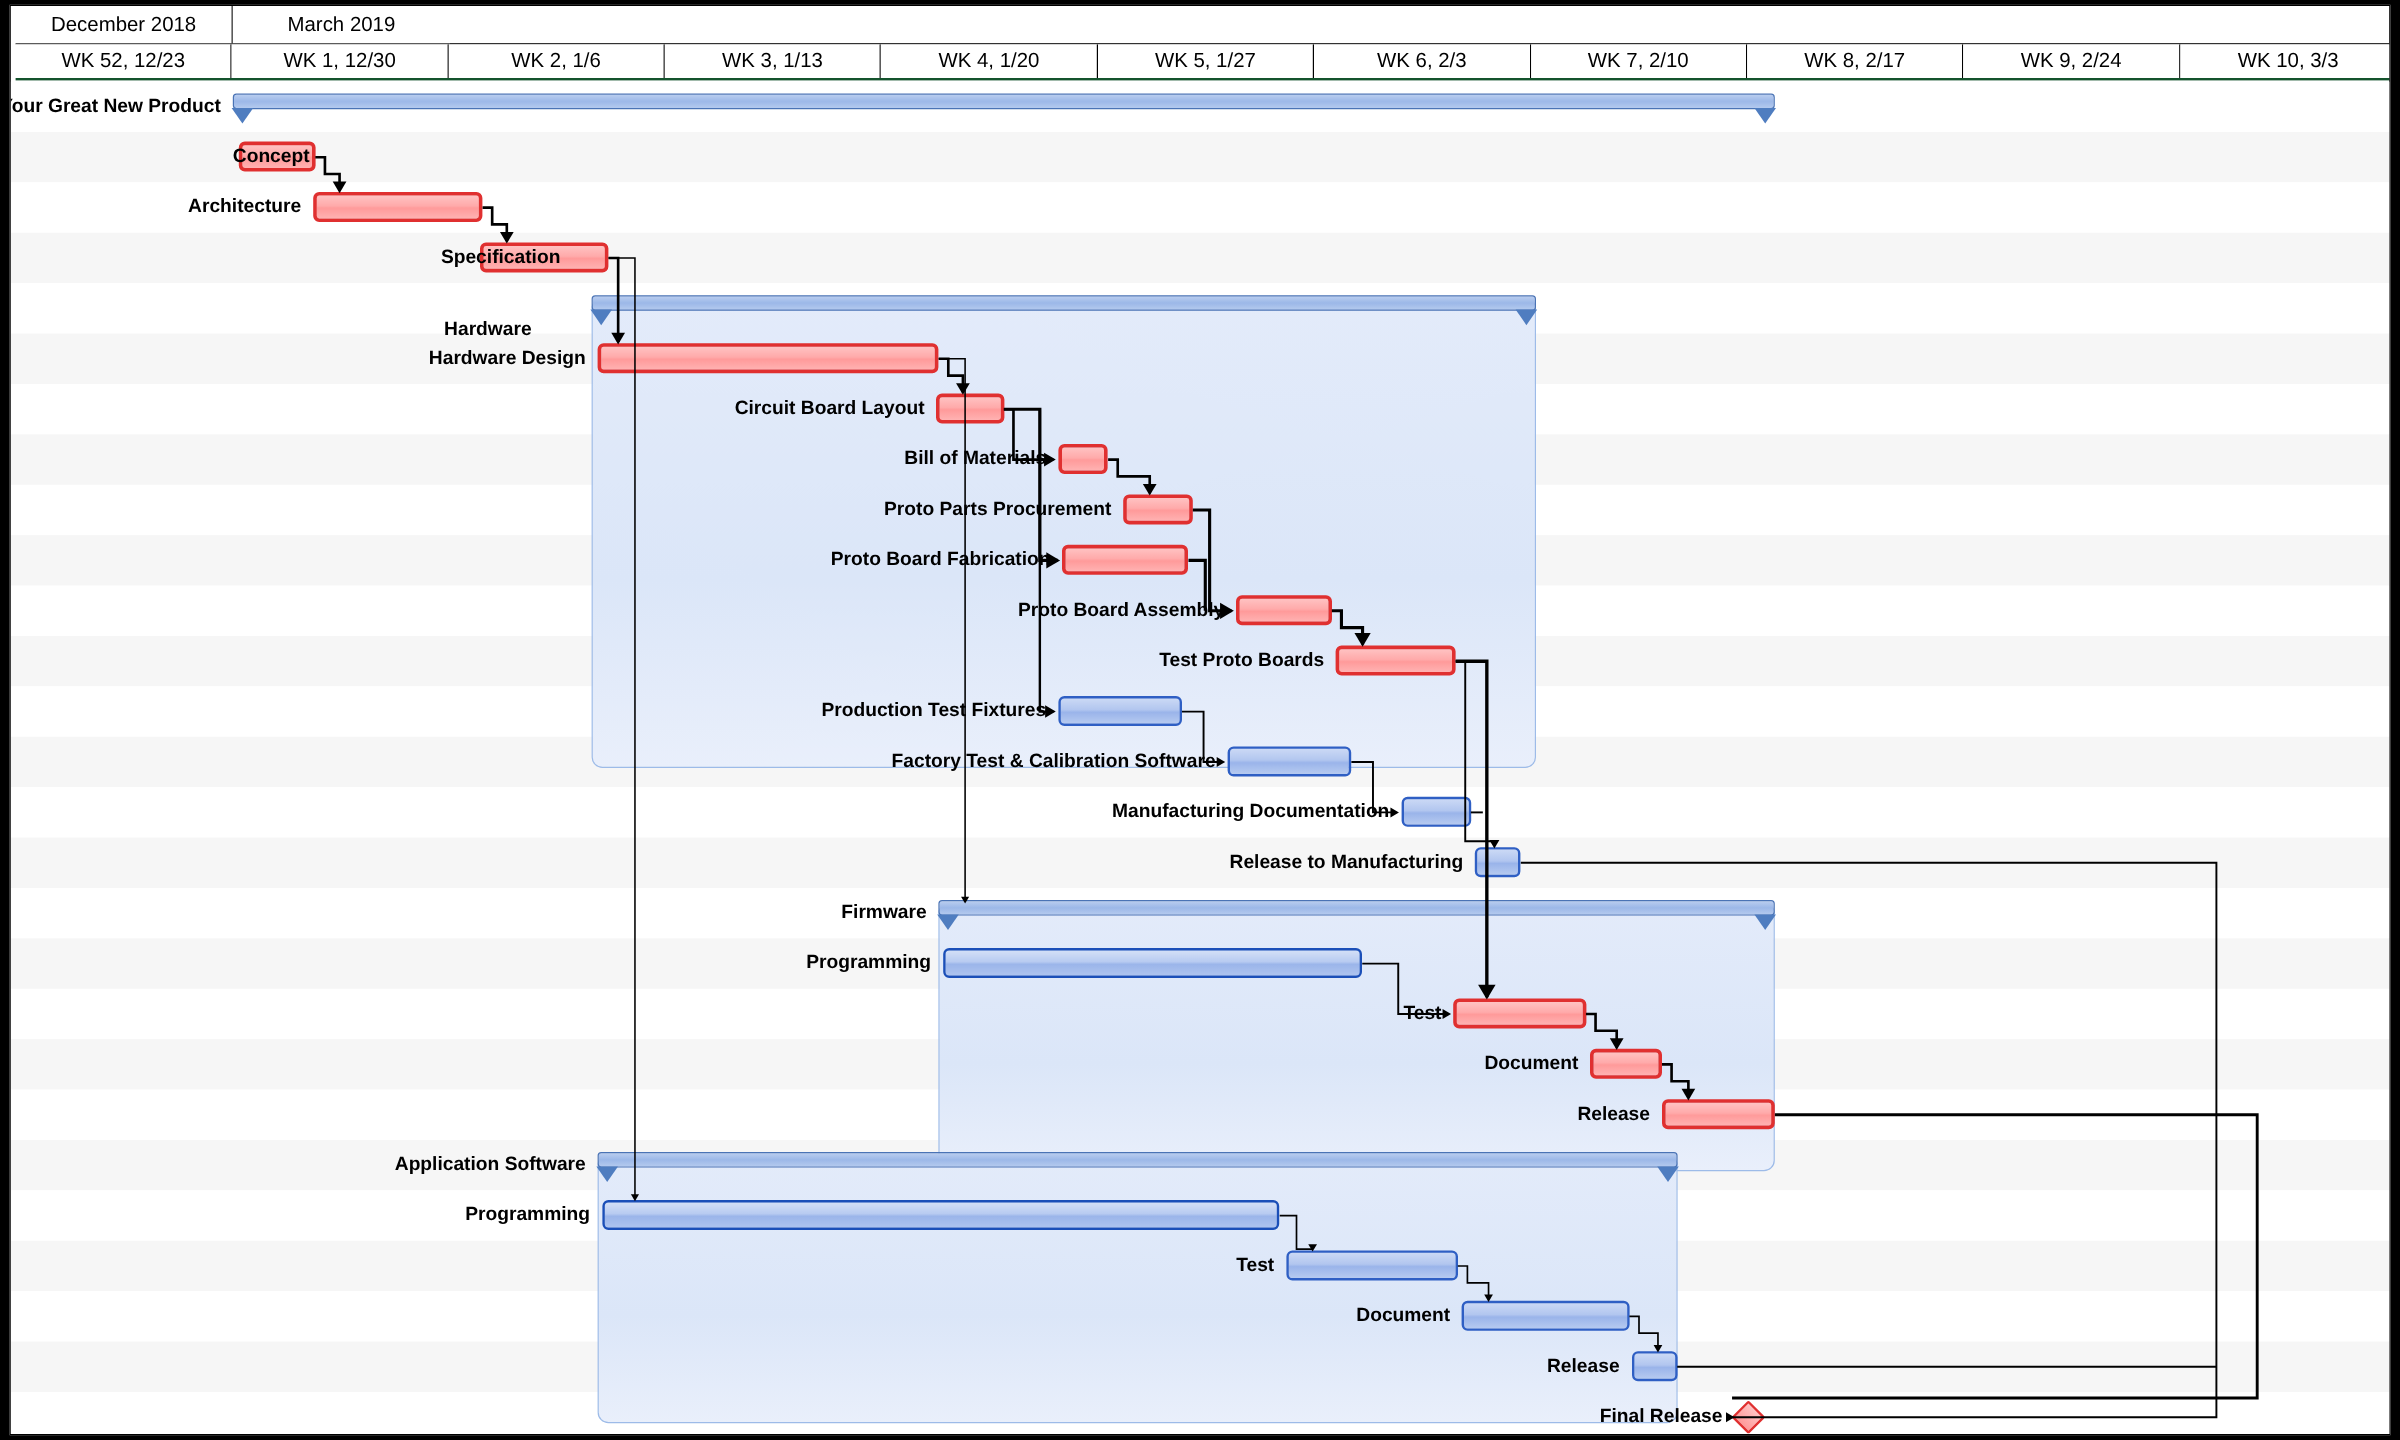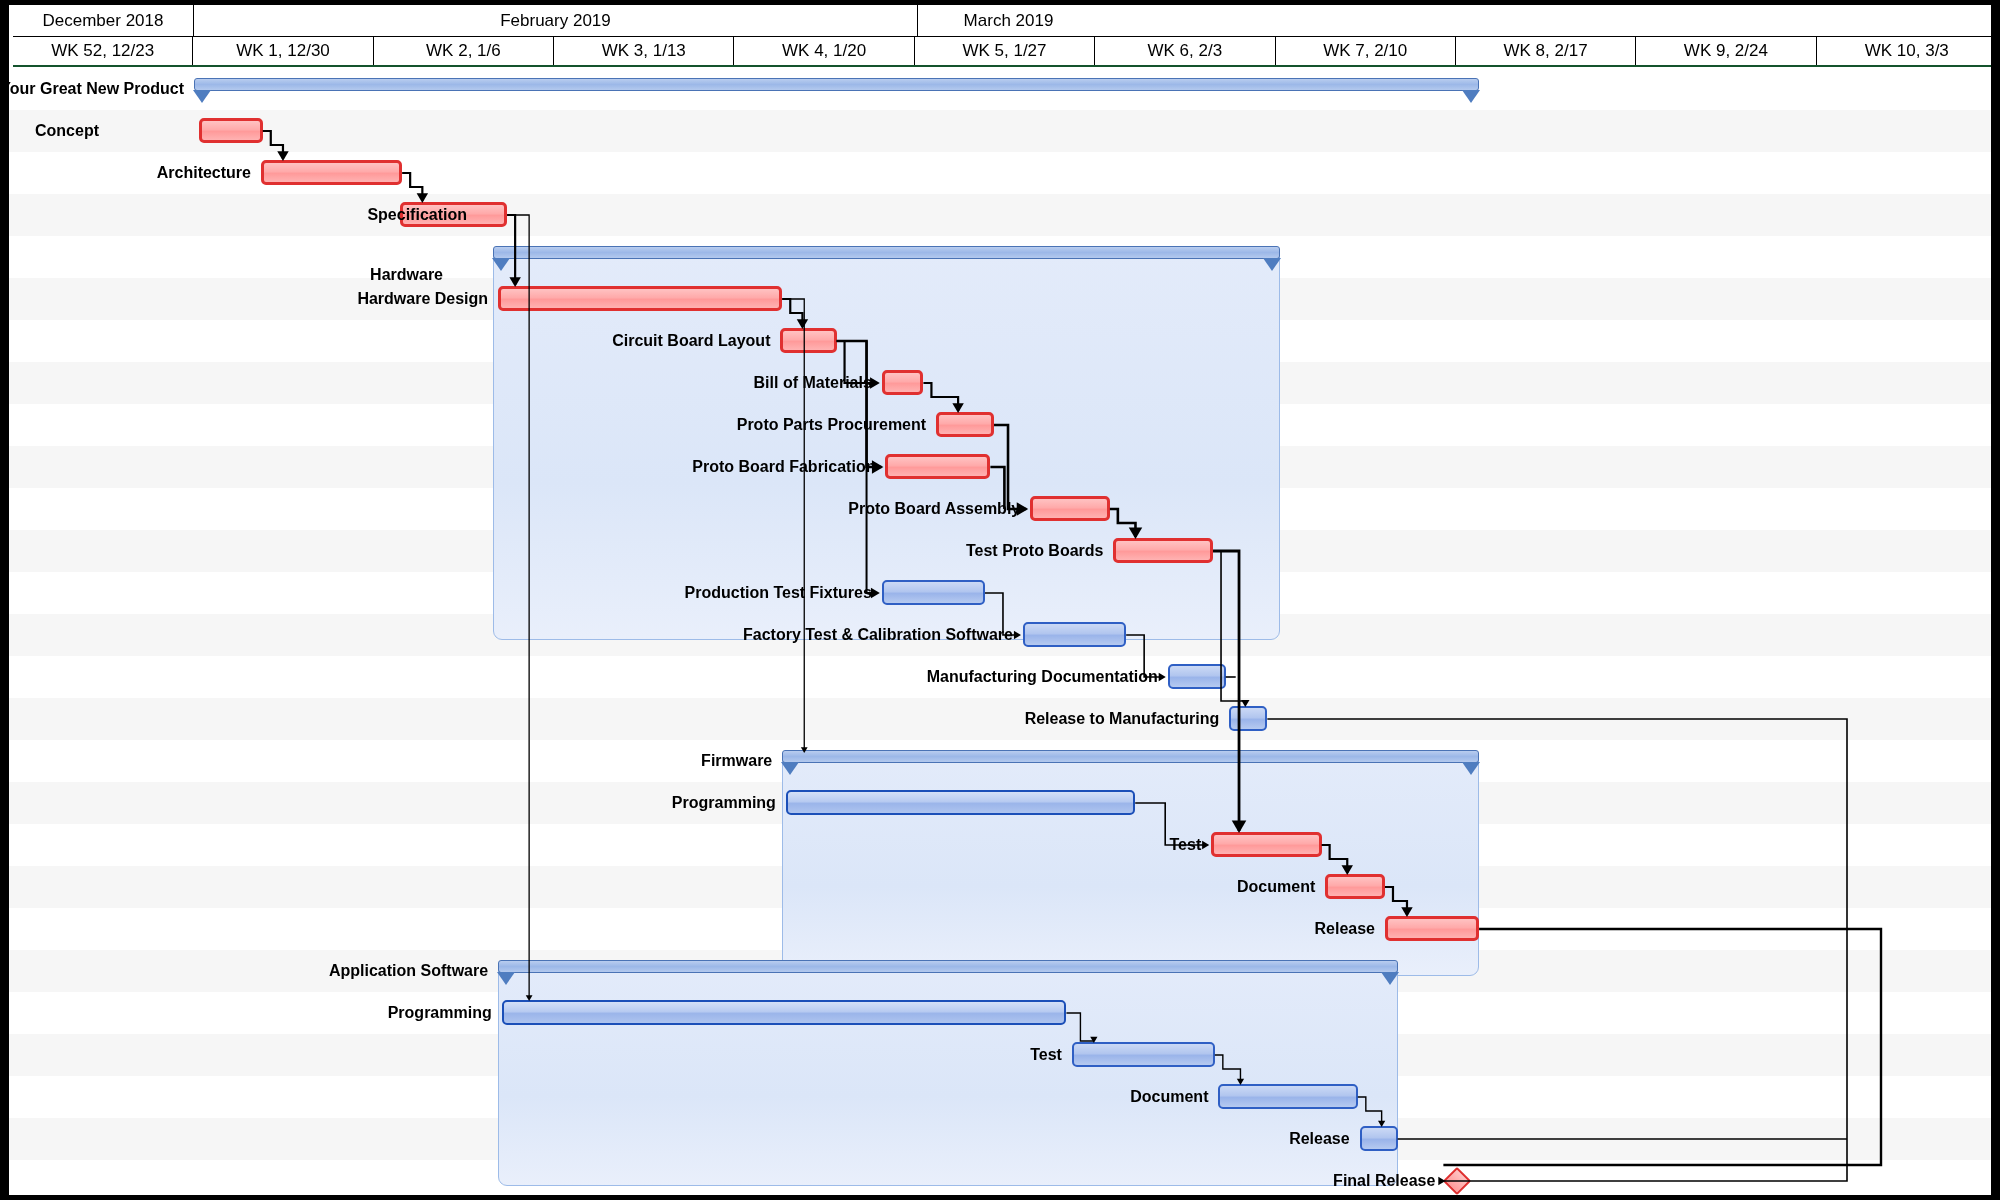--- a/index.html
+++ b/index.html
@@ -118,21 +118,20 @@
     pointer-events:none;
   }
 </style>
 </head>
 <body>
 
 <div id="frame">
 
   <div id="hdr-months">
       <div class="mcell" style="width: 181px;">December 2018</div>
-      <div class="mcell" style="width: 724px;">February 2019</div>
       <div class="mcell" style="width: 181px;">March 2019</div>
     </div>
 
   <div id="hdr-weeks">
       <div class="wcell" style="width: 181px;">WK 52, 12/23</div>
       <div class="wcell" style="width: 181px;">WK 1, 12/30</div>
       <div class="wcell" style="width: 181px;">WK 2, 1/6</div>
       <div class="wcell" style="width: 181px;">WK 3, 1/13</div>
       <div class="wcell" style="width: 181px;">WK 4, 1/20</div>
       <div class="wcell" style="width: 181px;">WK 5, 1/27</div>
@@ -172,21 +171,21 @@
       <div class="row odd" style="top: 1050px;"></div>
       <div class="row even" style="top: 1092px;"></div>
       <div class="group-band" style="left: 483.65px; top: 180px; width: 787.35px; height: 392px;"></div>
       <div class="group-band" style="left: 773.25px; top: 684px; width: 696.85px; height: 224px;"></div>
       <div class="group-band" style="left: 489.08px; top: 894px; width: 899.57px; height: 224px;"></div>
       <div class="group-bar" style="left: 185px; top: 10px; width: 1285.1px;"></div>
       <div class="group-cap" style="left: 184px; top: 22px;"></div>
       <div class="group-cap" style="left: 1453.1px; top: 22px;"></div>
       <div class="tasklabel" style="right: 1809px; top: 21px;">Your Great New Product</div>
       <div class="bar red" style="left: 190.43px; top: 50px; width: 63.35px;"></div>
-      <div class="tasklabel" style="right: 1894px; top: 63px;">Concept</div>
+      <div class="tasklabel" style="right: 1735px; top: 63px;">Concept</div>
       <div class="bar red" style="left: 251.97px; top: 92px; width: 141.18px;"></div>
       <div class="tasklabel" style="right: 1742.03px; top: 105px;">Architecture</div>
       <div class="bar red" style="left: 391.34px; top: 134px; width: 106.79px;"></div>
       <div class="tasklabel" style="right: 1526px; top: 147px; margin-left: 16px;">Specification</div>
       <div class="group-bar" style="left: 483.65px; top: 178px; width: 787.35px;"></div>
       <div class="group-cap" style="left: 482.65px; top: 190px;"></div>
       <div class="group-cap" style="left: 1254px; top: 190px;"></div>
       <div class="tasklabel" style="right: 1550px; top: 189px; margin-top: 18px;">Hardware</div>
       <div class="bar red" style="left: 489.08px; top: 218px; width: 284.17px;"></div>
       <div class="tasklabel" style="right: 1504.92px; top: 231px;">Hardware Design</div>

